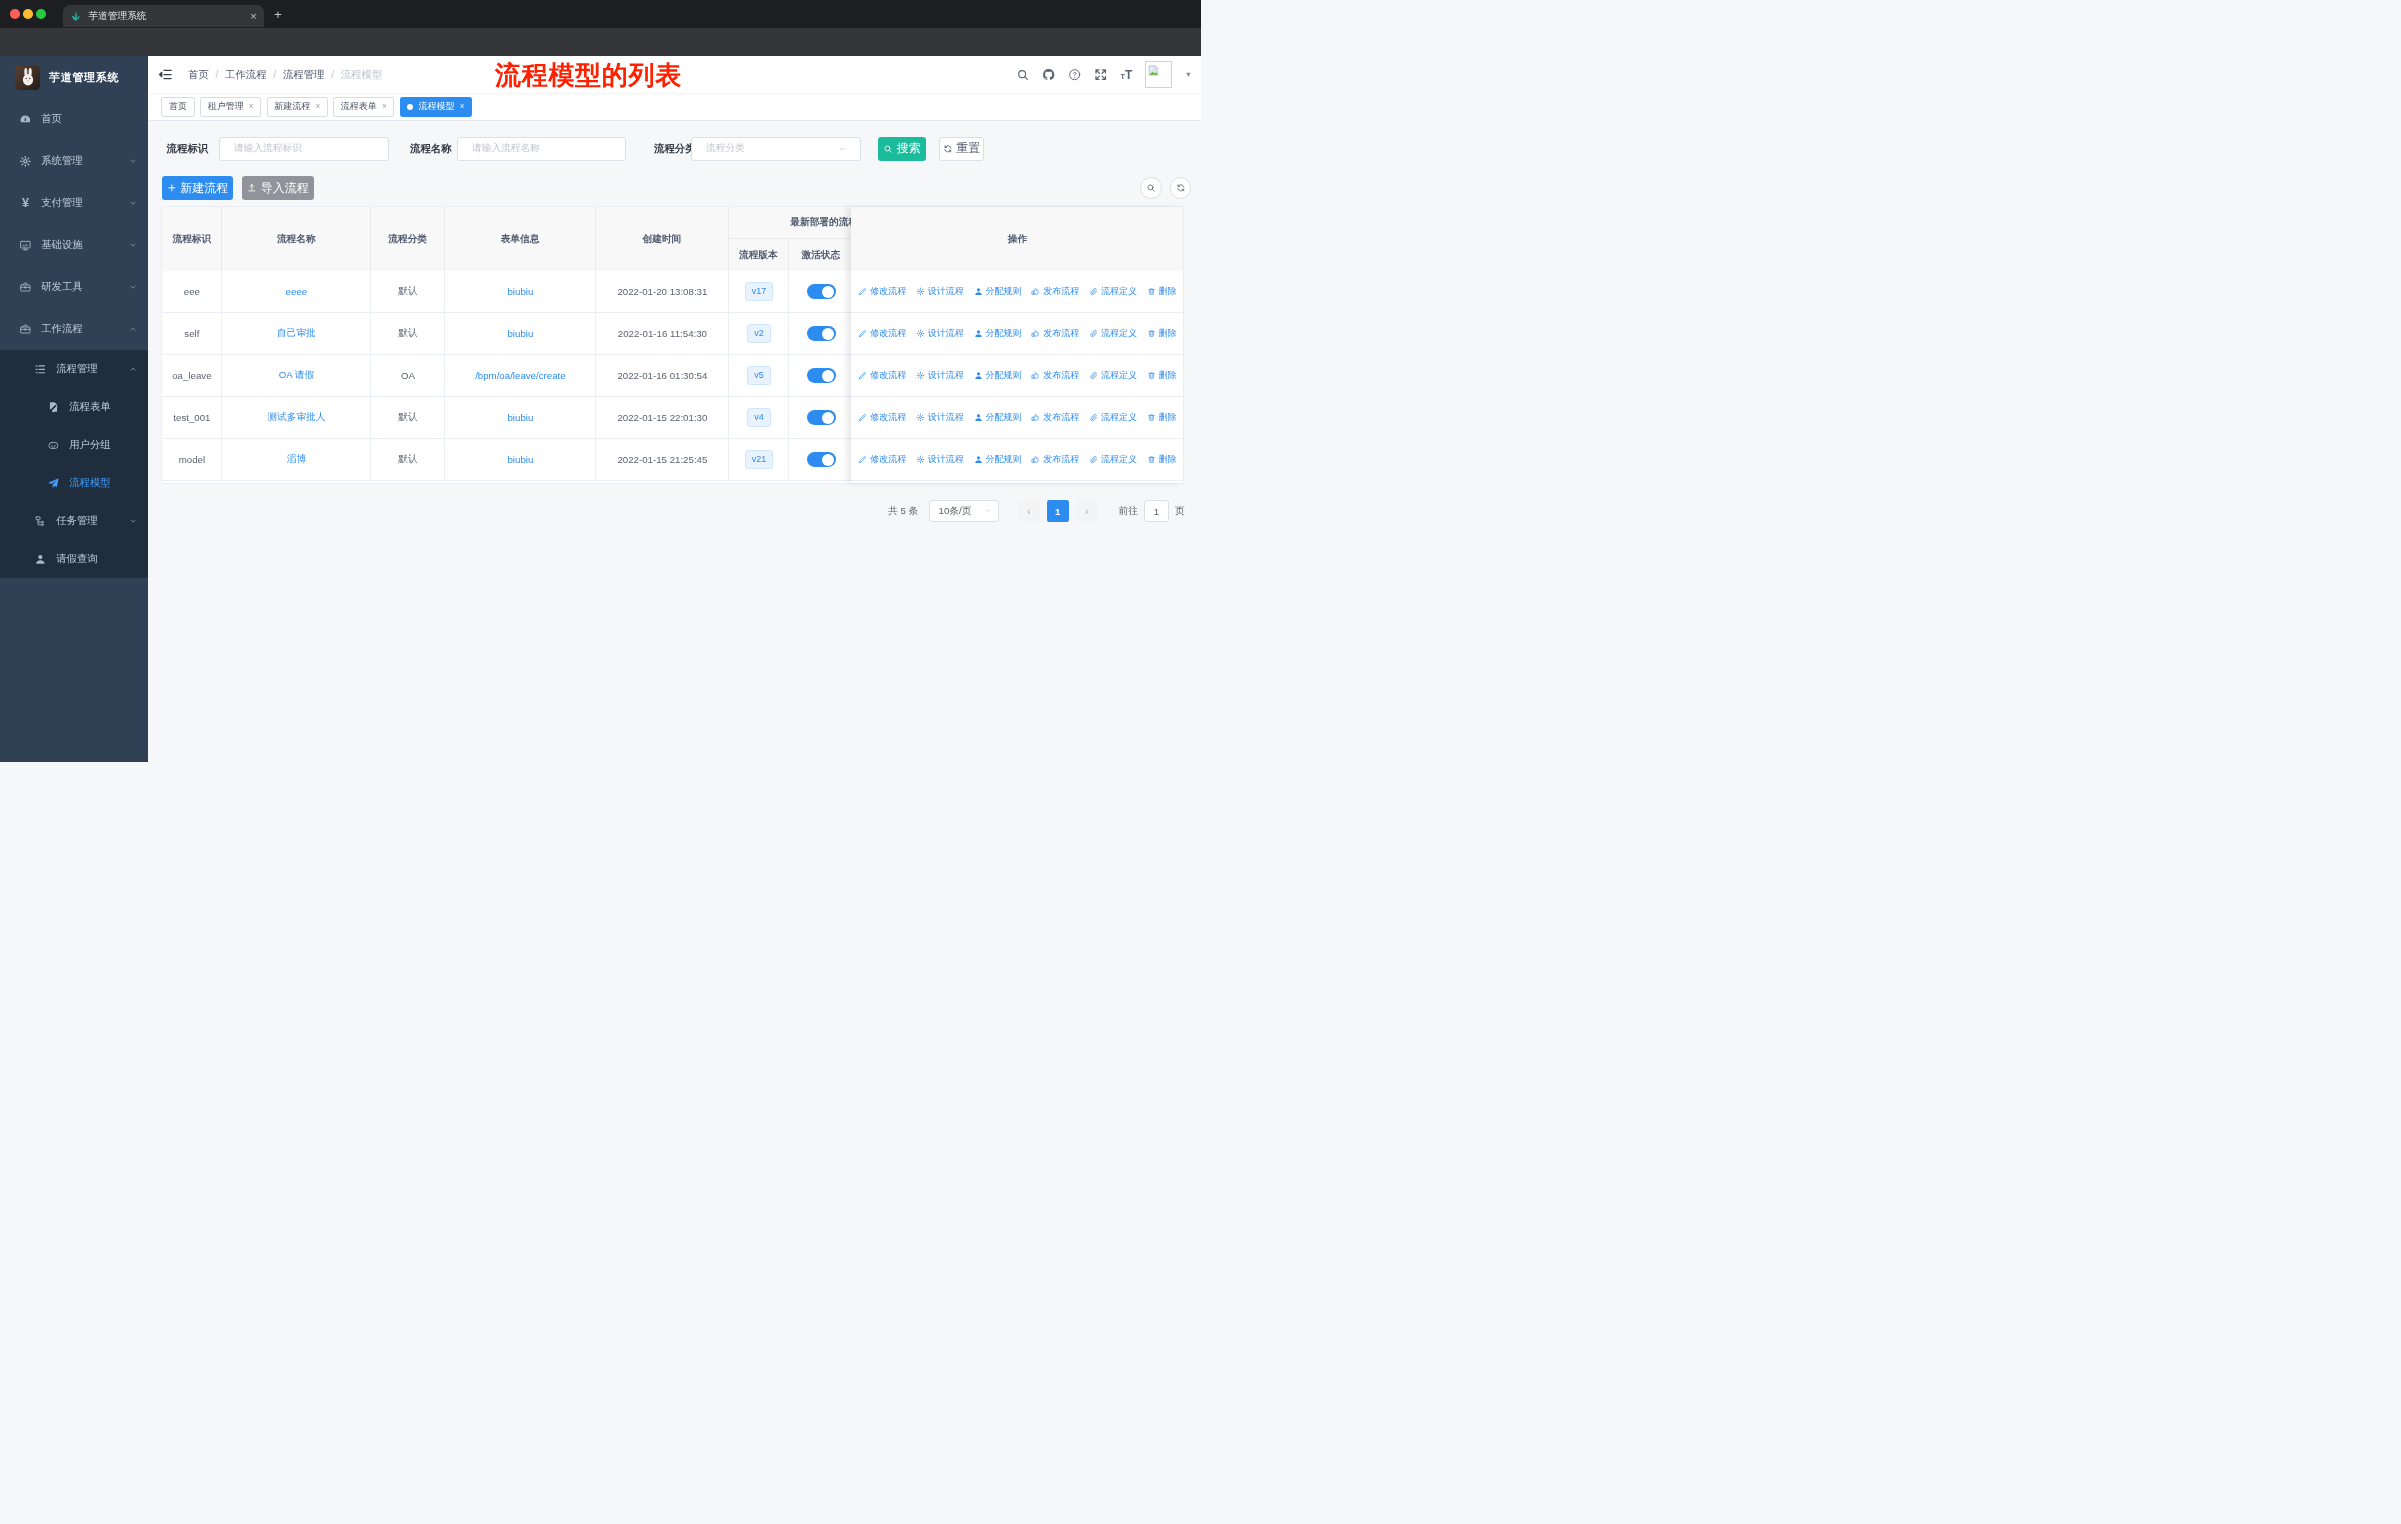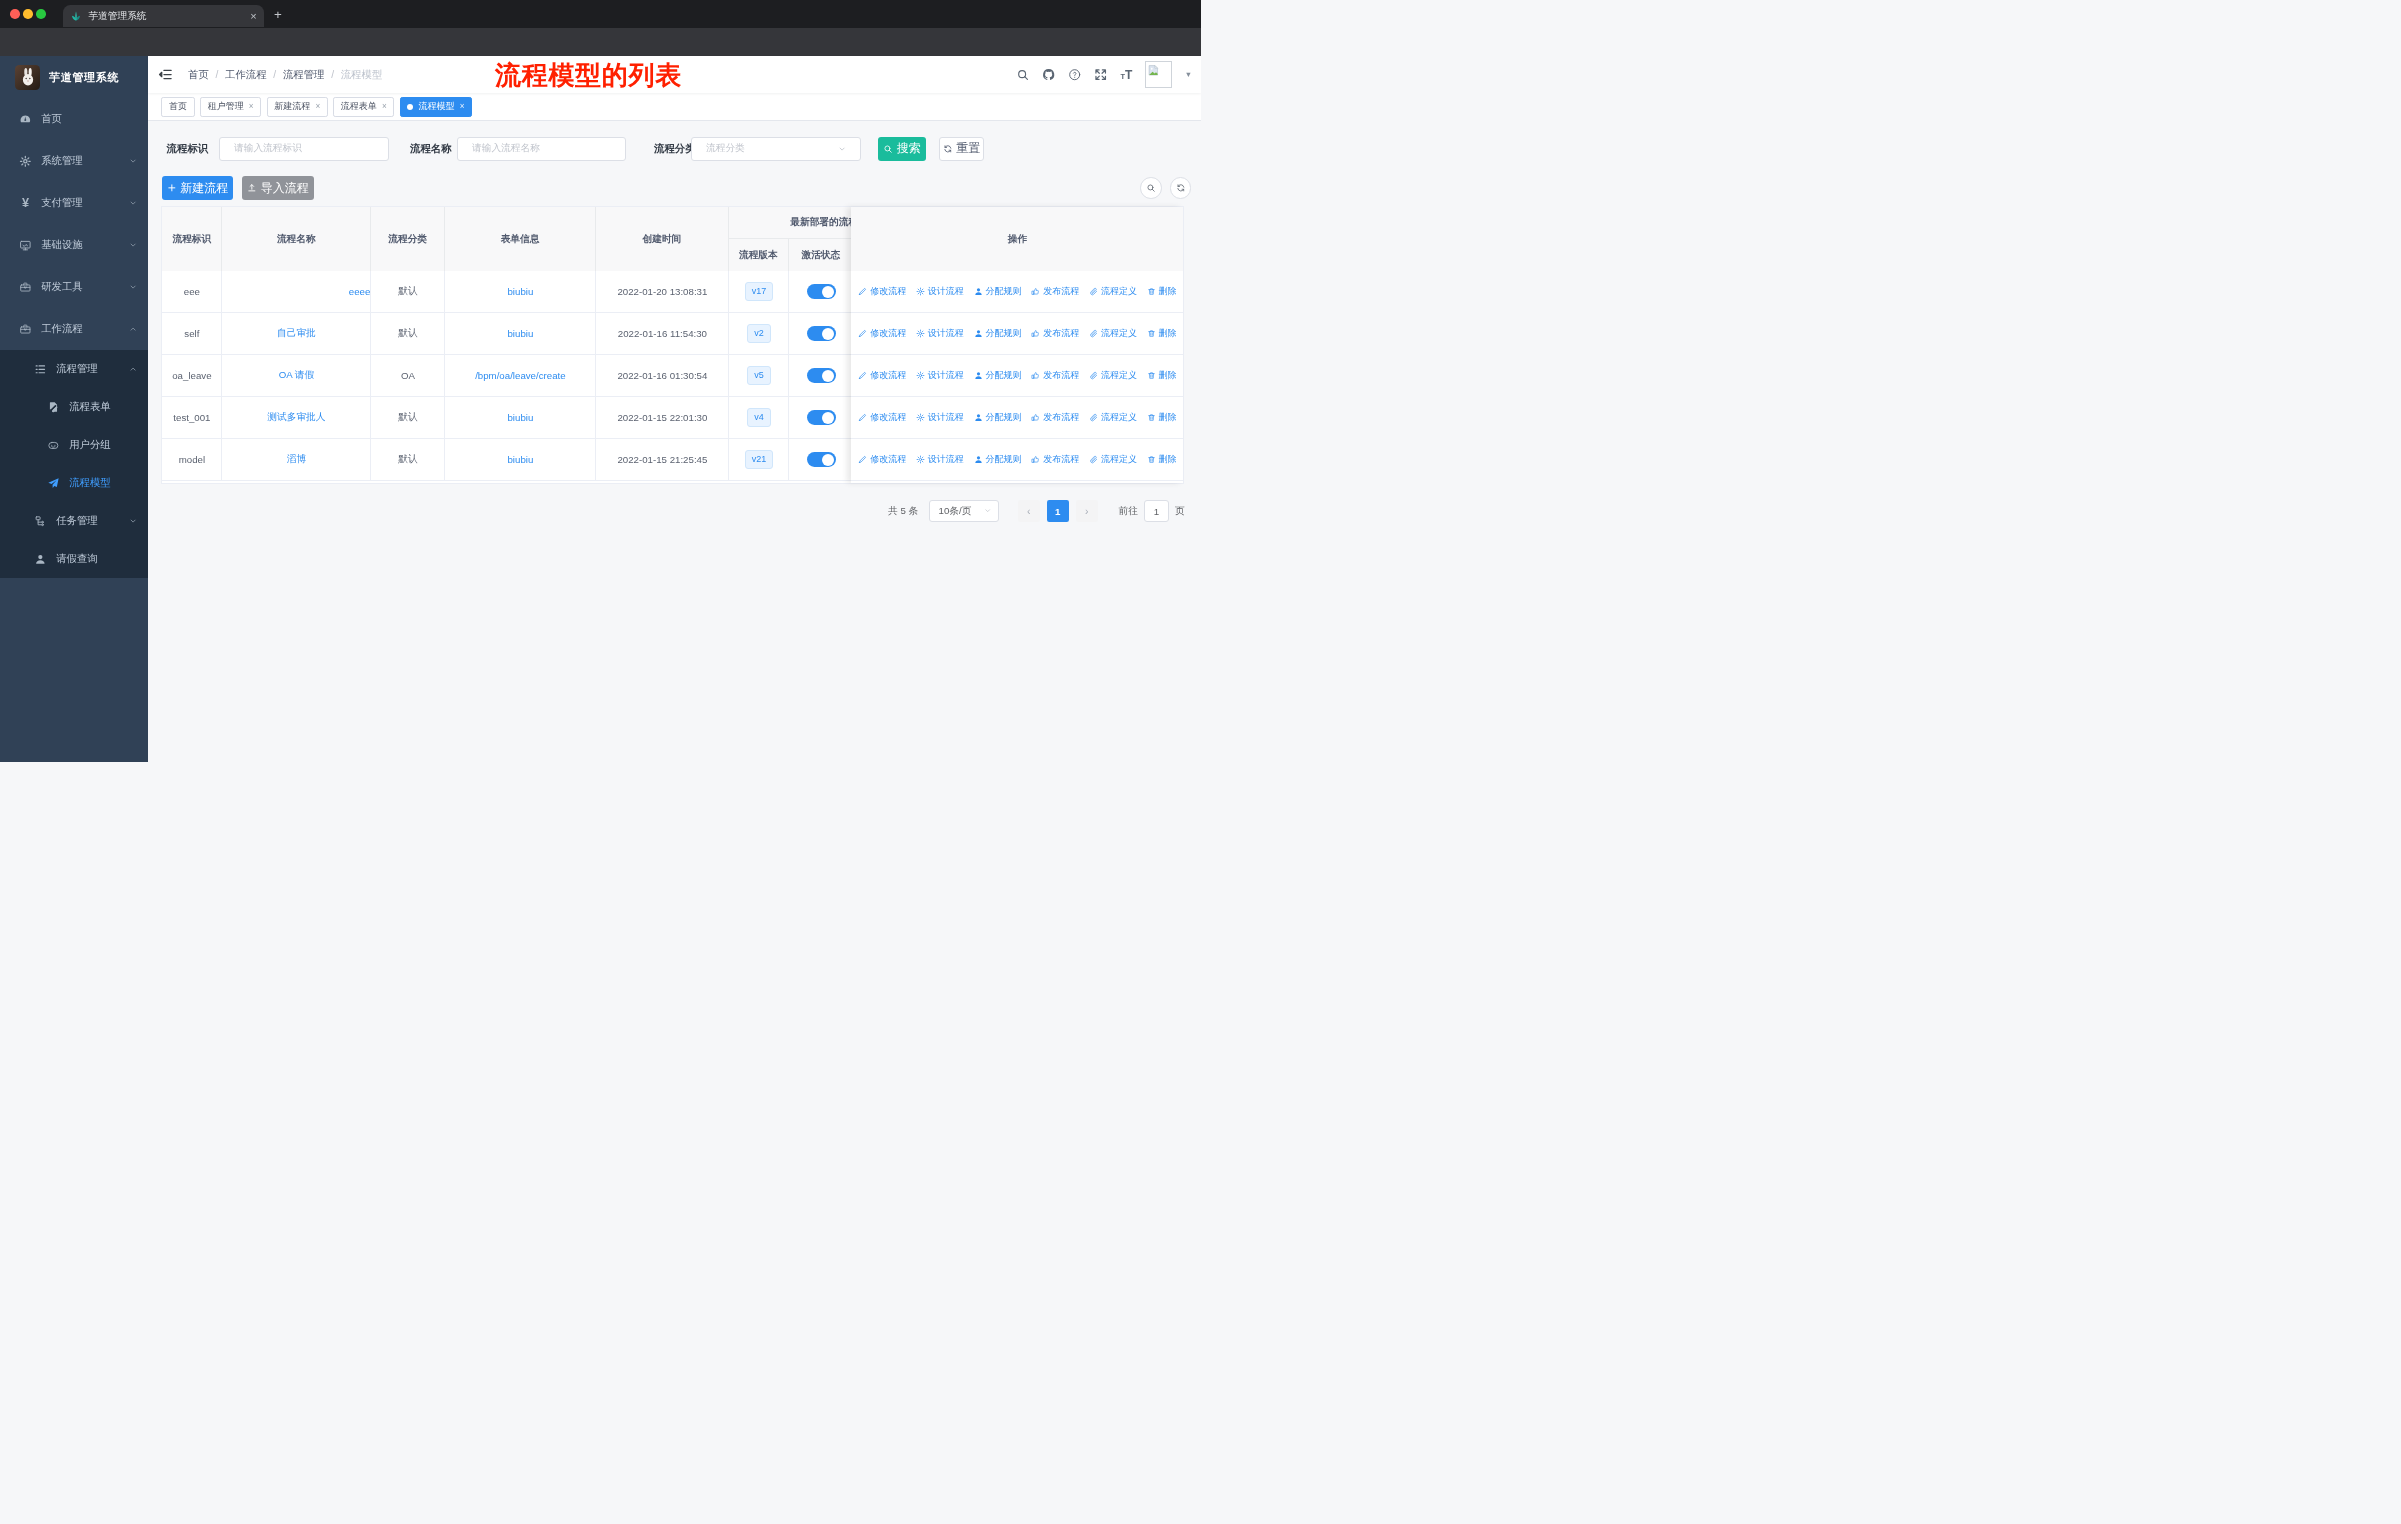--- a/index.html
+++ b/index.html
@@ -548,21 +548,21 @@
         </div>
         <div class="th-group-bottom">
           <div class="th-sub" style="width:60px">流程版本</div>
           <div class="th-sub" style="width:65px">激活状态</div>
         </div>
       </div>
     </div>
     <div class="tbody" id="tbody">
         <div class="tr">
           <div class="td" style="width: 60px; text-align: center;">eee</div>
-          <div class="td" style="width: 149px; justify-content: flex-end;">
+          <div class="td" style="width: 149px;">
             <span class="cell-link">eeee</span>
           </div>
           <div class="td" style="width: 74px;">默认</div>
           <div class="td" style="width: 151px;">
             <span class="cell-link">biubiu</span>
           </div>
           <div class="td" style="width: 133px;">2022-01-20 13:08:31</div>
           <div class="td" style="width: 60px;">
             <span class="v-badge">v17</span>
           </div>

